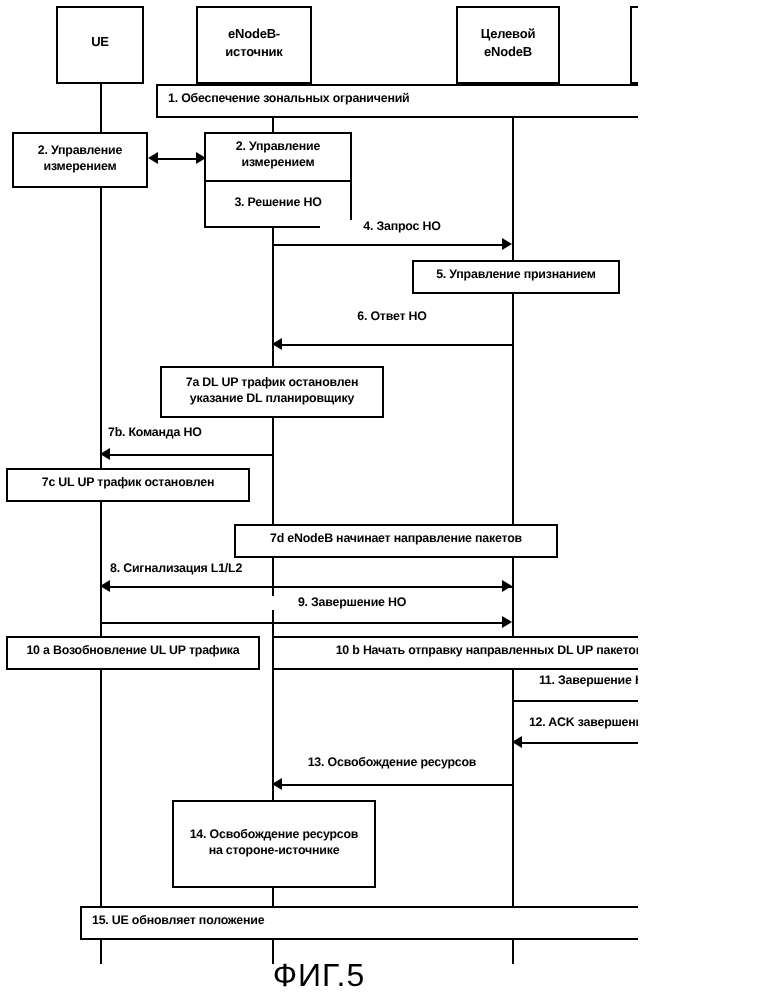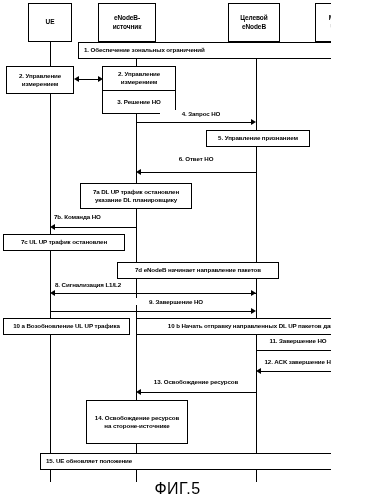--- a/index.html
+++ b/index.html
@@ -10,21 +10,20 @@
   body {
     font-family: "Liberation Sans", sans-serif;
     color: #000000;
   }
   #canvas {
     position: relative;
     width: 319px;
     height: 500px;
     background: #ffffff;
     overflow: hidden;
-    padding-left: 12px;
   }
   .lifeline {
     position: absolute;
     width: 1px;
     background: #000;
   }
   .actor-box {
     position: absolute;
     border: 1px solid #000;
     background: #fff;

